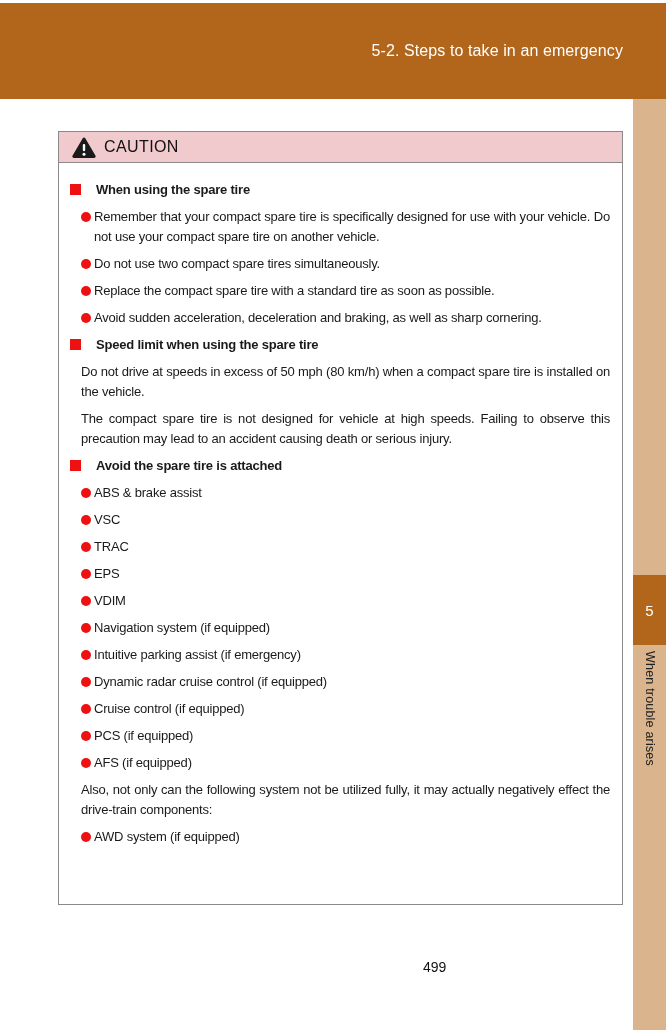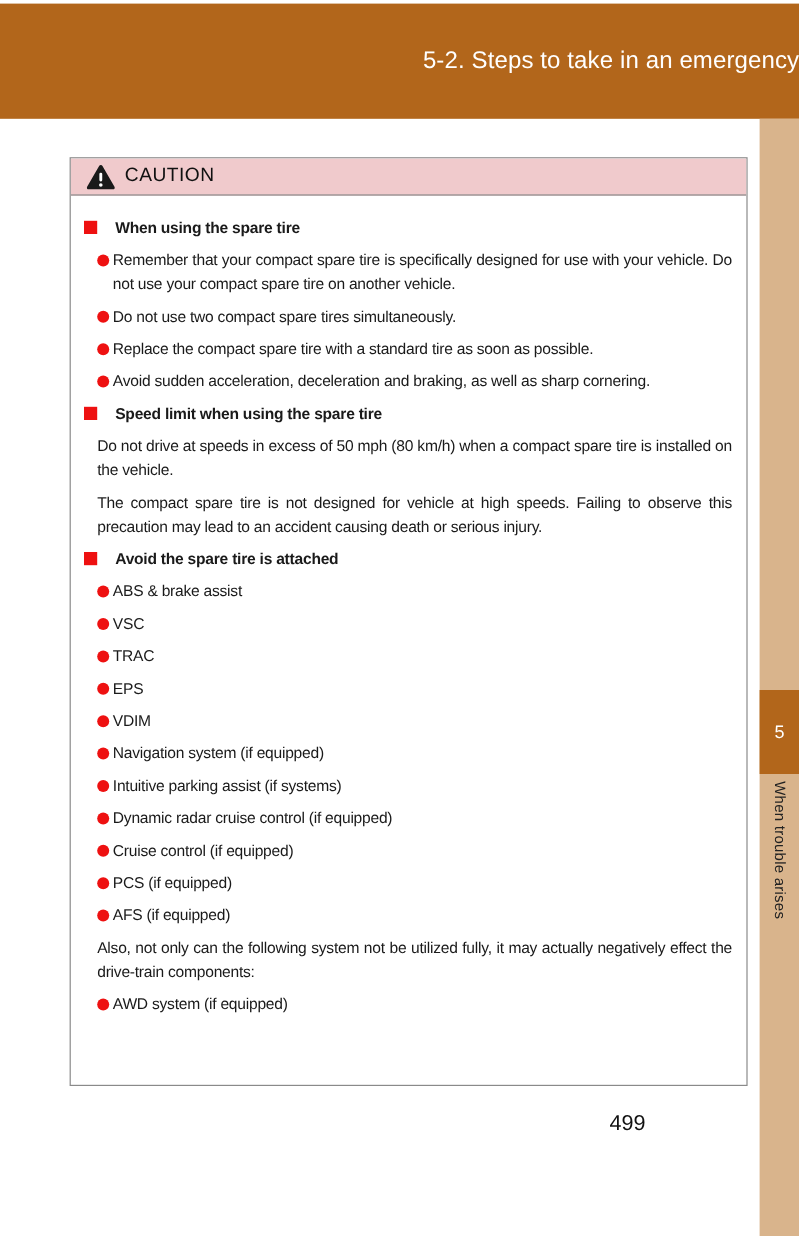--- a/index.html
+++ b/index.html
@@ -6,21 +6,21 @@
   .page{
     position:relative;width:666px;height:1030px;background:#ffffff;
     font-family:"Liberation Sans", sans-serif;color:#1a1a1a;overflow:hidden;
   }
   
   .top-bar{
     position:absolute;left:0;top:3px;width:666px;height:96px;
     background:var(--brown);display:flex;align-items:center;justify-content:flex-end;
   }
   .top-bar-text{
-    color:#ffffff;font-size:20px;letter-spacing:0.1px;
+    color:#ffffff;font-size:16px;letter-spacing:0.1px;padding-right:43px;
   }
   
   .side-strip{
     position:absolute;left:633px;top:99px;width:33px;height:931px;background:var(--tan);
   }
   .chapter-tab{
     position:absolute;left:633px;top:575px;width:33px;height:70px;background:var(--brown);
     display:flex;align-items:center;justify-content:center;
   }
   .chapter-tab span{color:#ffffff;font-size:15px;}
@@ -53,22 +53,22 @@
   }
   .bullet-item{
     position:relative;padding-left:24px;margin:0 0 7px 0;text-align:justify;
   }
   .dot-bullet{
     position:absolute;left:11px;top:5px;width:10px;height:10px;border-radius:50%;background:var(--red);
   }
   .para{padding-left:11px;margin:0 0 7px 0;text-align:justify;}
   
   .page-number{
-    position:absolute;left:423px;top:926px;width:200px;text-align:center;
-    font-size:18px;color:#111;
+    position:absolute;left:423px;top:959px;width:200px;text-align:left;
+    font-size:14px;color:#111;
   }
 </style>
 </head>
 <body>
 
 <div class="page" style="--brown: #B2661B; --tan: #D9B48C; --pink: #F0CACC; --red: #EE1111;">
 
   <div class="top-bar">
     <span class="top-bar-text">5-2. Steps to take in an emergency</span>
   </div>
@@ -106,21 +106,21 @@
           <div class="para">The compact spare tire is not designed for vehicle at high speeds. Failing to observe this precaution may lead to an accident causing death or serious injury.</div>
         </section>
         <section class="caution-section">
           <div class="sec-heading"><span class="sq-bullet"></span><span class="sec-heading-text">Avoid the spare tire is attached</span></div>
           <div class="bullet-item"><span class="dot-bullet"></span><span class="bullet-text">ABS &amp; brake assist</span></div>
           <div class="bullet-item"><span class="dot-bullet"></span><span class="bullet-text">VSC</span></div>
           <div class="bullet-item"><span class="dot-bullet"></span><span class="bullet-text">TRAC</span></div>
           <div class="bullet-item"><span class="dot-bullet"></span><span class="bullet-text">EPS</span></div>
           <div class="bullet-item"><span class="dot-bullet"></span><span class="bullet-text">VDIM</span></div>
           <div class="bullet-item"><span class="dot-bullet"></span><span class="bullet-text">Navigation system (if equipped)</span></div>
-          <div class="bullet-item"><span class="dot-bullet"></span><span class="bullet-text">Intuitive parking assist (if systems)</span></div>
+          <div class="bullet-item"><span class="dot-bullet"></span><span class="bullet-text">Intuitive parking assist (if emergency)</span></div>
           <div class="bullet-item"><span class="dot-bullet"></span><span class="bullet-text">Dynamic radar cruise control (if equipped)</span></div>
           <div class="bullet-item"><span class="dot-bullet"></span><span class="bullet-text">Cruise control (if equipped)</span></div>
           <div class="bullet-item"><span class="dot-bullet"></span><span class="bullet-text">PCS (if equipped)</span></div>
           <div class="bullet-item"><span class="dot-bullet"></span><span class="bullet-text">AFS (if equipped)</span></div>
           <div class="para">Also, not only can the following system not be utilized fully, it may actually negatively effect the drive-train components:</div>
           <div class="bullet-item"><span class="dot-bullet"></span><span class="bullet-text">AWD system (if equipped)</span></div>
         </section>
       </div>
   </div>
 

